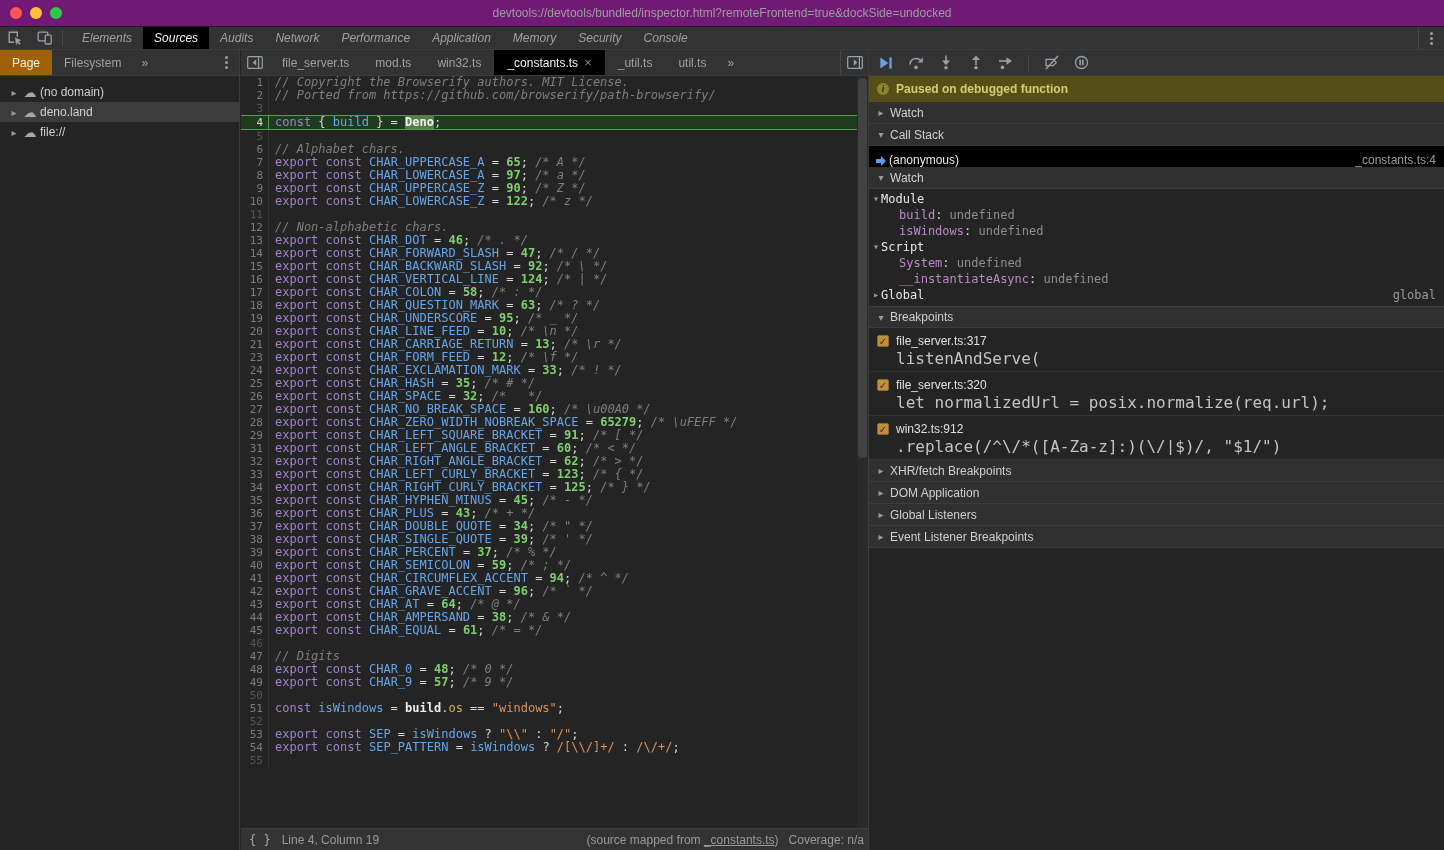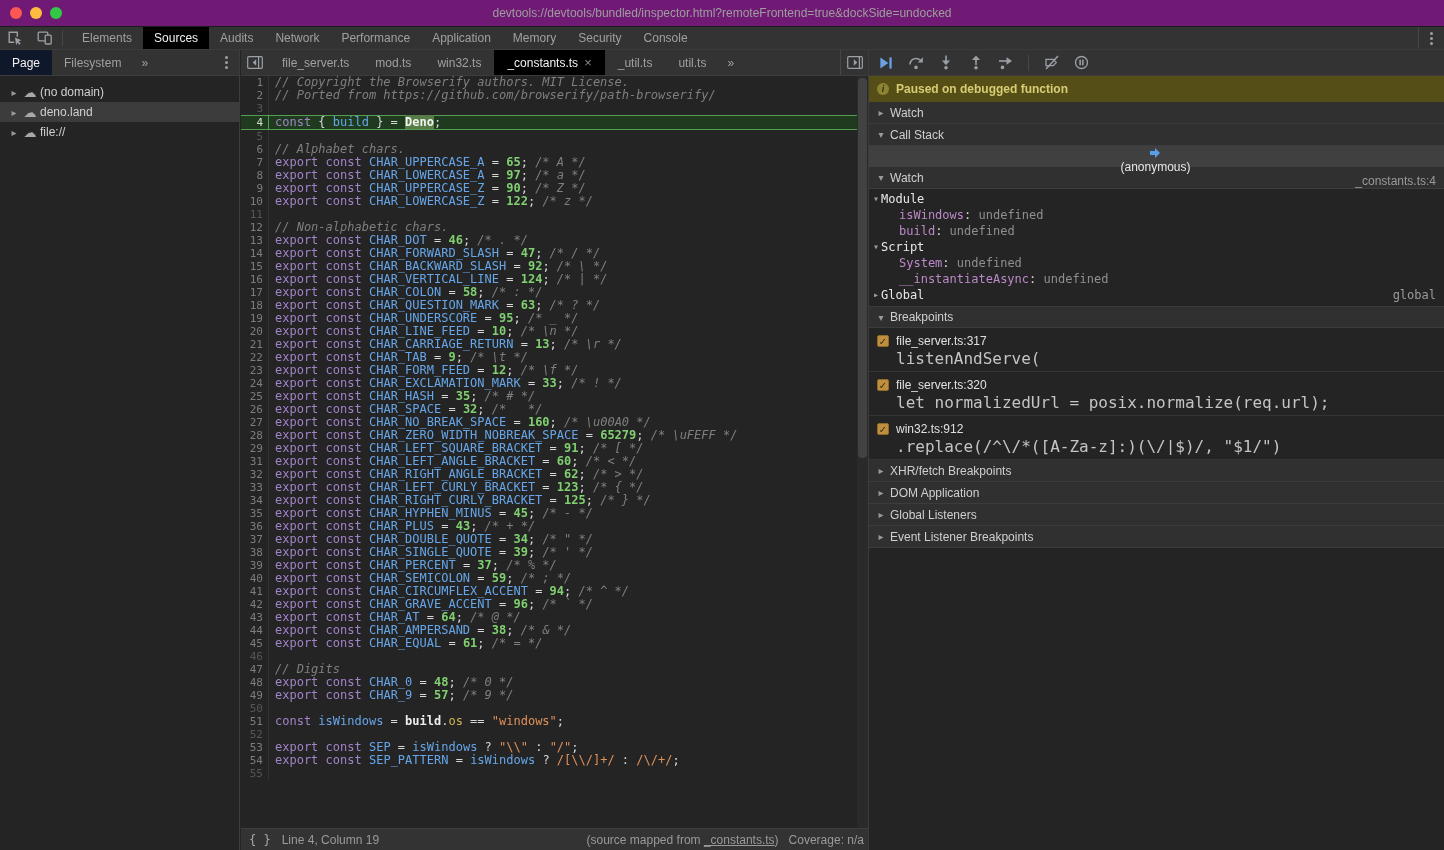--- a/index.html
+++ b/index.html
@@ -12,36 +12,36 @@
   .lights { position:absolute; left:10px; top:7px; display:flex; gap:8px; }
   .light { width:12px; height:12px; border-radius:50%; }
   .light.red{ background:#fc5753; } .light.yellow{ background:#fdbc40; } .light.green{ background:#33c748; }
   .title-text { position:absolute; left:0; right:0; top:0; height:27px; line-height:27px; text-align:center; color:#9e9e9e; font-size:12px; }
 
   
   .main-toolbar { position:absolute; left:0; top:27px; width:1444px; height:23px; background:#333; border-bottom:1px solid #3c3c3c; display:flex; align-items:stretch; }
   .tb-icon { width:30px; display:flex; align-items:center; justify-content:center; }
   .tb-sep { width:1px; background:#474747; margin:3px 2px; }
   .main-tabs { display:flex; align-items:stretch; margin-left:6px; }
-  .main-tab { padding:0 11px; display:flex; align-items:center; color:#a0a0a0; font-size:12px; cursor:default; }
+  .main-tab { padding:0 11px; display:flex; align-items:center; color:#a0a0a0; font-size:12px; cursor:default;font-style:italic; }
   .main-tab.active { background:#000; color:#f2f2f2; }
   .flex-fill { flex:1; }
   .kebab { width:26px; display:flex; flex-direction:column; align-items:center; justify-content:center; gap:2px; border-left:1px solid #474747; }
   .kebab i { width:3px; height:3px; border-radius:50%; background:#9aa0a6; }
 
   
   .content { position:absolute; left:0; top:50px; width:1444px; height:800px; }
   .sidebar { position:absolute; left:0; top:0; width:240px; height:800px; background:#242424; border-right:1px solid #3c3c3c; }
   .editor-col { position:absolute; left:241px; top:0; width:627px; height:800px; background:#242424; }
   .right-pane { position:absolute; left:868px; top:0; width:576px; height:800px; background:#242424; border-left:1px solid #3c3c3c; }
 
   
   .mini-tabbar { height:26px; background:#333; border-bottom:1px solid #3c3c3c; display:flex; align-items:stretch; }
   .mini-tab { padding:0 12px; display:flex; align-items:center; font-size:12px; color:#a0a0a0; }
-  .mini-tab.active { background:#0f172a; color:#f2f2f2;text-align:center; }
+  .mini-tab.active { background:#a16207; color:#f2f2f2;text-align:center; }
   .chevrons { padding:0 8px; display:flex; align-items:center; color:#a0a0a6; font-size:12px; }
   .tree { padding-top:6px; }
   .tree-row { height:20px; display:flex; align-items:center; color:#cfcfcf; font-size:12px; padding-left:8px; }
   .tree-row.selected { background:#3c3c3c; }
   .tri { width:12px; color:#9a9a9a; font-size:10px; text-align:center; flex:0 0 12px; }
   .cloud { width:20px; color:#a8a8a8; font-size:13px; text-align:center; flex:0 0 20px; }
 
   
   .file-tabbar { height:26px; background:#333; border-bottom:1px solid #3c3c3c; display:flex; align-items:stretch; }
   .panel-toggle { width:28px; display:flex; align-items:center; justify-content:center; }
@@ -79,21 +79,21 @@
   .srcmap a { color:#9a9a9a; text-decoration:underline; }
 
   
   .dbg-toolbar { height:26px; background:#333; border-bottom:1px solid #3c3c3c; display:flex; align-items:center; padding-left:8px; gap:13px; }
   .dbg-toolbar .tb-sep2 { width:1px; height:16px; background:#474747; margin:0 1px; }
   .dbg-icon { width:17px; height:17px; display:flex; align-items:center; justify-content:center; }
   .paused-banner { height:26px; background:#554f17; display:flex; align-items:center; gap:7px; padding-left:8px; color:#d6cc74; font-size:12px; font-weight:bold; }
   .info-badge { width:12px; height:12px; border-radius:50%; background:#8d8433; color:#2d2a08; font-size:9px; font-weight:bold; text-align:center; line-height:12px; font-style:italic; flex:0 0 12px; }
   .sect-header { height:22px; background:#303030; border-bottom:1px solid #3c3c3c; display:flex; align-items:center; color:#cfcfcf; font-size:12px; padding-left:6px; gap:3px; }
   .sect-header.bordered-top { border-top:1px solid #3c3c3c; }
-  .frame-row { height:21px; background:#404040; display:flex; align-items:center; font-size:12px; color:#e8e8e8; padding:0 8px 0 6px;flex-direction:column; }
+  .frame-row { height:21px; background:#000000; display:flex; align-items:flex-end; font-size:12px; color:#e8e8e8; padding:0 8px 0 6px; }
   .frame-row .marker { width:14px; flex:0 0 14px; display:flex; align-items:center; }
   .frame-loc { margin-left:auto; color:#9a9a9a; }
   .scope-area { font-family:"DejaVu Sans Mono", monospace; font-size:12px; padding:2px 0 3px; }
   .scope-group { height:16px; line-height:16px; color:#e8e8e8; display:flex; padding-right:8px; }
   .scope-group .tri { flex:0 0 12px; padding-left:2px; }
   .scope-badge { margin-left:auto; color:#9a9a9a; }
   .scope-prop { height:16px; line-height:16px; padding-left:30px; }
   .prop-name { color:#bd89c9; }
   .prop-val { color:#8f8f8f; }
   .bp-item { border-bottom:1px solid #343434; padding:3px 0 4px; }
@@ -241,21 +241,20 @@
             <div class="cl"><span class="ln">12</span><span class="ct"><span class="tk-cm">// Non-alphabetic chars.</span></span></div>
             <div class="cl"><span class="ln">13</span><span class="ct"><span class="tk-kw">export</span><span class="tk-pl"> </span><span class="tk-kw">const</span><span class="tk-pl"> </span><span class="tk-df">CHAR_DOT</span><span class="tk-pl"> = </span><span class="tk-nm">46</span><span class="tk-pl">; </span><span class="tk-cm">/* . */</span></span></div>
             <div class="cl"><span class="ln">14</span><span class="ct"><span class="tk-kw">export</span><span class="tk-pl"> </span><span class="tk-kw">const</span><span class="tk-pl"> </span><span class="tk-df">CHAR_FORWARD_SLASH</span><span class="tk-pl"> = </span><span class="tk-nm">47</span><span class="tk-pl">; </span><span class="tk-cm">/* / */</span></span></div>
             <div class="cl"><span class="ln">15</span><span class="ct"><span class="tk-kw">export</span><span class="tk-pl"> </span><span class="tk-kw">const</span><span class="tk-pl"> </span><span class="tk-df">CHAR_BACKWARD_SLASH</span><span class="tk-pl"> = </span><span class="tk-nm">92</span><span class="tk-pl">; </span><span class="tk-cm">/* \ */</span></span></div>
             <div class="cl"><span class="ln">16</span><span class="ct"><span class="tk-kw">export</span><span class="tk-pl"> </span><span class="tk-kw">const</span><span class="tk-pl"> </span><span class="tk-df">CHAR_VERTICAL_LINE</span><span class="tk-pl"> = </span><span class="tk-nm">124</span><span class="tk-pl">; </span><span class="tk-cm">/* | */</span></span></div>
             <div class="cl"><span class="ln">17</span><span class="ct"><span class="tk-kw">export</span><span class="tk-pl"> </span><span class="tk-kw">const</span><span class="tk-pl"> </span><span class="tk-df">CHAR_COLON</span><span class="tk-pl"> = </span><span class="tk-nm">58</span><span class="tk-pl">; </span><span class="tk-cm">/* : */</span></span></div>
             <div class="cl"><span class="ln">18</span><span class="ct"><span class="tk-kw">export</span><span class="tk-pl"> </span><span class="tk-kw">const</span><span class="tk-pl"> </span><span class="tk-df">CHAR_QUESTION_MARK</span><span class="tk-pl"> = </span><span class="tk-nm">63</span><span class="tk-pl">; </span><span class="tk-cm">/* ? */</span></span></div>
             <div class="cl"><span class="ln">19</span><span class="ct"><span class="tk-kw">export</span><span class="tk-pl"> </span><span class="tk-kw">const</span><span class="tk-pl"> </span><span class="tk-df">CHAR_UNDERSCORE</span><span class="tk-pl"> = </span><span class="tk-nm">95</span><span class="tk-pl">; </span><span class="tk-cm">/* _ */</span></span></div>
             <div class="cl"><span class="ln">20</span><span class="ct"><span class="tk-kw">export</span><span class="tk-pl"> </span><span class="tk-kw">const</span><span class="tk-pl"> </span><span class="tk-df">CHAR_LINE_FEED</span><span class="tk-pl"> = </span><span class="tk-nm">10</span><span class="tk-pl">; </span><span class="tk-cm">/* \n */</span></span></div>
             <div class="cl"><span class="ln">21</span><span class="ct"><span class="tk-kw">export</span><span class="tk-pl"> </span><span class="tk-kw">const</span><span class="tk-pl"> </span><span class="tk-df">CHAR_CARRIAGE_RETURN</span><span class="tk-pl"> = </span><span class="tk-nm">13</span><span class="tk-pl">; </span><span class="tk-cm">/* \r */</span></span></div>
-            <div class="cl"><span class="ln">22</span><span class="ct"><span class="tk-kw">export</span><span class="tk-pl"> </span><span class="tk-kw">const</span><span class="tk-pl"> </span><span class="tk-df">CHAR_TAB</span><span class="tk-pl"> = </span><span class="tk-nm">9</span><span class="tk-pl">; </span><span class="tk-cm">/* \t */</span></span></div>
             <div class="cl"><span class="ln">23</span><span class="ct"><span class="tk-kw">export</span><span class="tk-pl"> </span><span class="tk-kw">const</span><span class="tk-pl"> </span><span class="tk-df">CHAR_FORM_FEED</span><span class="tk-pl"> = </span><span class="tk-nm">12</span><span class="tk-pl">; </span><span class="tk-cm">/* \f */</span></span></div>
             <div class="cl"><span class="ln">24</span><span class="ct"><span class="tk-kw">export</span><span class="tk-pl"> </span><span class="tk-kw">const</span><span class="tk-pl"> </span><span class="tk-df">CHAR_EXCLAMATION_MARK</span><span class="tk-pl"> = </span><span class="tk-nm">33</span><span class="tk-pl">; </span><span class="tk-cm">/* ! */</span></span></div>
             <div class="cl"><span class="ln">25</span><span class="ct"><span class="tk-kw">export</span><span class="tk-pl"> </span><span class="tk-kw">const</span><span class="tk-pl"> </span><span class="tk-df">CHAR_HASH</span><span class="tk-pl"> = </span><span class="tk-nm">35</span><span class="tk-pl">; </span><span class="tk-cm">/* # */</span></span></div>
             <div class="cl"><span class="ln">26</span><span class="ct"><span class="tk-kw">export</span><span class="tk-pl"> </span><span class="tk-kw">const</span><span class="tk-pl"> </span><span class="tk-df">CHAR_SPACE</span><span class="tk-pl"> = </span><span class="tk-nm">32</span><span class="tk-pl">; </span><span class="tk-cm">/*   */</span></span></div>
             <div class="cl"><span class="ln">27</span><span class="ct"><span class="tk-kw">export</span><span class="tk-pl"> </span><span class="tk-kw">const</span><span class="tk-pl"> </span><span class="tk-df">CHAR_NO_BREAK_SPACE</span><span class="tk-pl"> = </span><span class="tk-nm">160</span><span class="tk-pl">; </span><span class="tk-cm">/* \u00A0 */</span></span></div>
             <div class="cl"><span class="ln">28</span><span class="ct"><span class="tk-kw">export</span><span class="tk-pl"> </span><span class="tk-kw">const</span><span class="tk-pl"> </span><span class="tk-df">CHAR_ZERO_WIDTH_NOBREAK_SPACE</span><span class="tk-pl"> = </span><span class="tk-nm">65279</span><span class="tk-pl">; </span><span class="tk-cm">/* \uFEFF */</span></span></div>
             <div class="cl"><span class="ln">29</span><span class="ct"><span class="tk-kw">export</span><span class="tk-pl"> </span><span class="tk-kw">const</span><span class="tk-pl"> </span><span class="tk-df">CHAR_LEFT_SQUARE_BRACKET</span><span class="tk-pl"> = </span><span class="tk-nm">91</span><span class="tk-pl">; </span><span class="tk-cm">/* [ */</span></span></div>
             <div class="cl"><span class="ln">31</span><span class="ct"><span class="tk-kw">export</span><span class="tk-pl"> </span><span class="tk-kw">const</span><span class="tk-pl"> </span><span class="tk-df">CHAR_LEFT_ANGLE_BRACKET</span><span class="tk-pl"> = </span><span class="tk-nm">60</span><span class="tk-pl">; </span><span class="tk-cm">/* &lt; */</span></span></div>
             <div class="cl"><span class="ln">32</span><span class="ct"><span class="tk-kw">export</span><span class="tk-pl"> </span><span class="tk-kw">const</span><span class="tk-pl"> </span><span class="tk-df">CHAR_RIGHT_ANGLE_BRACKET</span><span class="tk-pl"> = </span><span class="tk-nm">62</span><span class="tk-pl">; </span><span class="tk-cm">/* &gt; */</span></span></div>
             <div class="cl"><span class="ln">33</span><span class="ct"><span class="tk-kw">export</span><span class="tk-pl"> </span><span class="tk-kw">const</span><span class="tk-pl"> </span><span class="tk-df">CHAR_LEFT_CURLY_BRACKET</span><span class="tk-pl"> = </span><span class="tk-nm">123</span><span class="tk-pl">; </span><span class="tk-cm">/* { */</span></span></div>
@@ -377,22 +376,22 @@
 
       <div class="sect-header">
         <span class="tri">▾</span>
         <span>Watch</span>
       </div>
       <div class="scope-area">
           <div class="scope-group">
             <span class="tri">▾</span>
             <span>Module</span>
           </div>
+          <div class="scope-prop"><span class="prop-name">build</span><span class="tk-pl">: </span><span class="prop-val">undefined</span></div>
           <div class="scope-prop"><span class="prop-name">isWindows</span><span class="tk-pl">: </span><span class="prop-val">undefined</span></div>
-          <div class="scope-prop"><span class="prop-name">build</span><span class="tk-pl">: </span><span class="prop-val">undefined</span></div>
           <div class="scope-group">
             <span class="tri">▾</span>
             <span>Script</span>
           </div>
           <div class="scope-prop"><span class="prop-name">System</span><span class="tk-pl">: </span><span class="prop-val">undefined</span></div>
           <div class="scope-prop"><span class="prop-name">__instantiateAsync</span><span class="tk-pl">: </span><span class="prop-val">undefined</span></div>
           <div class="scope-group">
             <span class="tri">▸</span>
             <span>Global</span>
             <span class="scope-badge">global</span>

